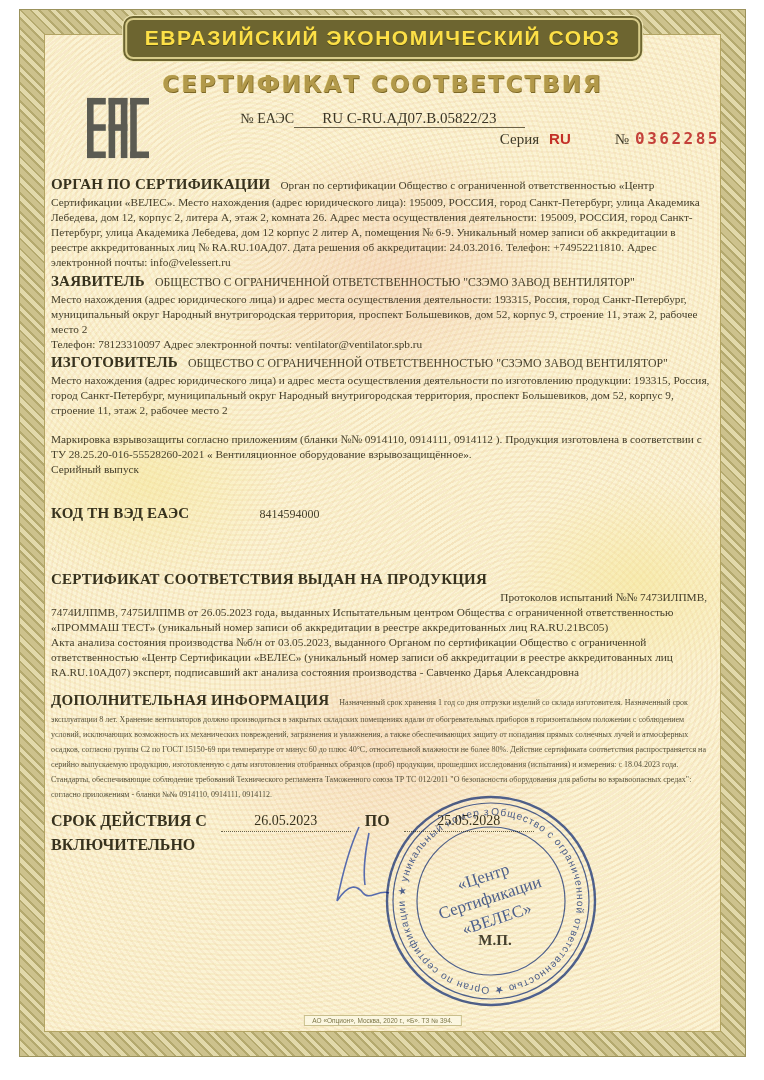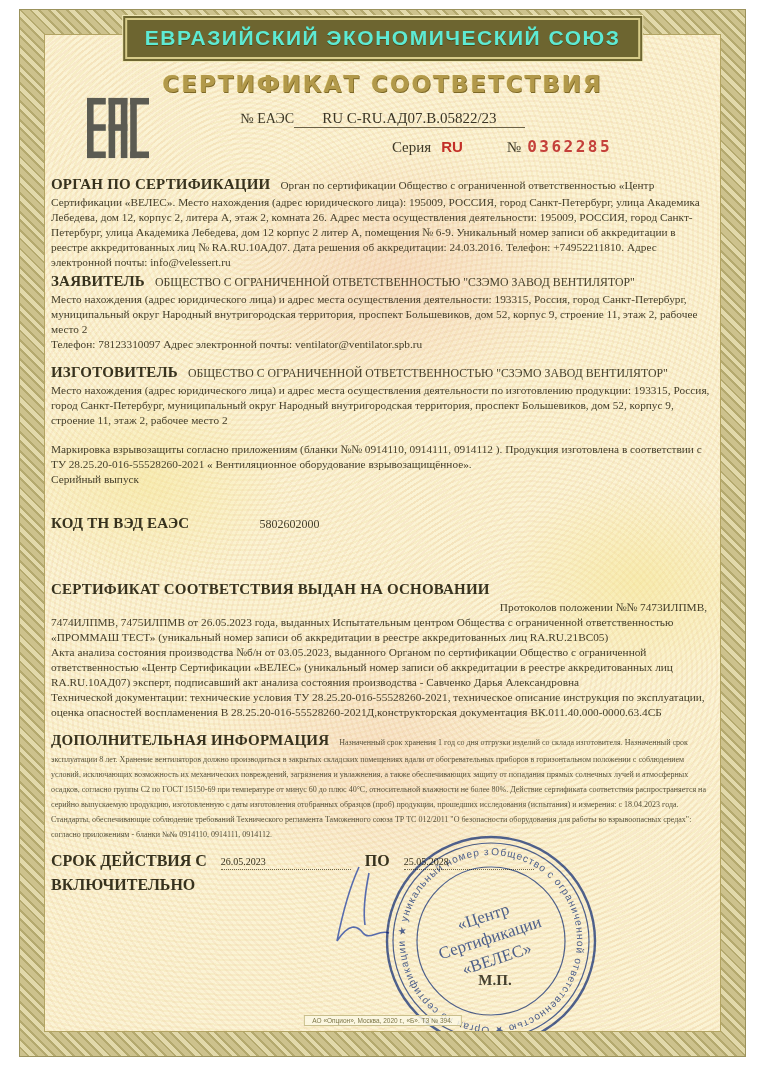--- a/index.html
+++ b/index.html
@@ -12,47 +12,47 @@
     border:1px solid #b3a463;
     background-color:#fbf3d4;
     background-image:
       radial-gradient(ellipse 320px 210px at 52% 24%, rgba(236,166,146,.28), transparent 62%),
       radial-gradient(ellipse 300px 230px at 50% 72%, rgba(236,166,146,.22), transparent 62%),
       radial-gradient(ellipse 200px 150px at 15% 45%, rgba(244,228,140,.45), transparent 70%),
       radial-gradient(ellipse 200px 150px at 88% 55%, rgba(244,228,140,.5), transparent 70%),
       repeating-radial-gradient(circle at 30% 20%, rgba(214,180,70,.10) 0 2px, transparent 2px 5px),
       repeating-radial-gradient(circle at 72% 64%, rgba(214,120,90,.08) 0 2px, transparent 2px 5px);}
   .banner{position:absolute;top:8px;left:50%;transform:translateX(-50%);
-    background:#6d6530;color:#5eead4;white-space:nowrap;
+    background:#6d6530;color:#fde047;white-space:nowrap;
     font-family:"Liberation Sans", sans-serif;font-weight:bold;font-size:21px;letter-spacing:1.5px;
-    padding:6px 18px 7px;border:2px solid #d8cc8a;border-radius:0;
+    padding:6px 18px 7px;border:2px solid #d8cc8a;border-radius:8px;
     box-shadow:0 0 0 2px #6d6530, 0 0 0 3px #efe6b4;z-index:5;text-shadow:0 1px 0 #4d4717;}
   .eac{position:absolute;left:42px;top:62px;}
   .hdr-cluster{position:absolute;left:0;right:0;top:36px;text-align:center;}
   .cert-title{font-family:"DejaVu Sans", sans-serif;font-weight:bold;font-size:23px;letter-spacing:2px;
     color:#b2994a;text-shadow:0.7px 0.7px 0 #7d6827, -0.5px -0.5px 0 #ead98f;}
   .numline{margin-top:13px;font-size:14px;color:#3f3a28;}
   .numline .lbl{}
   .numline .val{font-size:15px;border-bottom:1px solid #6b6248;padding:0 28px 1px;color:#3a3526;}
-  .serline{margin-top:10px;font-size:15px;color:#3f3a28;text-align:center;padding-left:239px;}
+  .serline{margin-top:2px;font-size:15px;color:#3f3a28;text-align:right;padding-left:239px;}
   .serline .ru{color:#c32f27;font-weight:bold;margin:0 44px 0 10px;font-family:"Liberation Sans",sans-serif;}
   .serline .no{margin-right:6px;}
   .serline .digits{color:#c4403a;font-family:"DejaVu Sans Mono", monospace;font-weight:bold;
     font-size:16px;letter-spacing:2.5px;}
   .content{position:absolute;left:6px;right:9px;top:0;bottom:0;padding-top:140px;overflow:hidden;}
   p{margin:0;}
   .sec{font-size:11.3px;line-height:1.33;color:#46402c;}
   .h{font-size:15px;font-weight:bold;color:#37321e;letter-spacing:.2px;margin-right:10px;}
   .orgname{font-size:11.8px;}
   .mt{margin-top:8px;}
   .right1{text-align:right;padding-right:4px;}
   .tiny{font-size:8px;line-height:1.3;color:#55503a;}
   .code-val{margin-left:60px;font-size:12px;}
   .validity{margin-top:8px;font-size:16px;font-weight:bold;color:#37321e;line-height:1.5;}
-  .vdate{font-weight:normal;font-size:10px;display:inline-block;min-width:130px;
+  .vdate{font-weight:normal;font-size:14px;display:inline-block;min-width:130px;text-align:center;
     border-bottom:1px dotted #6b654a;margin:0 14px;vertical-align:1px;}
   .sign-area{position:relative;height:130px;margin-top:2px;}
   .ink{position:absolute;pointer-events:none;}
   .stamp{position:absolute;left:332px;top:-66px;width:216px;height:216px;z-index:6;opacity:.88;
     mix-blend-mode:multiply;}
   .footer-print{position:absolute;left:50%;bottom:5px;transform:translateX(-50%);
     font-size:6.5px;color:#7c7647;background:rgba(252,248,228,.85);padding:1px 8px;
     border:1px solid #c9bf8c;white-space:nowrap;z-index:7;font-family:"Liberation Sans",sans-serif;}
 </style>
 </head>
@@ -91,41 +91,40 @@
     <div class="content">
 
       <p class="sec"><span class="h">ОРГАН ПО СЕРТИФИКАЦИИ</span><span>Орган по сертификации Общество с ограниченной ответственностью «Центр Сертификации «ВЕЛЕС». Место нахождения (адрес юридического лица): 195009, РОССИЯ, город Санкт-Петербург, улица Академика Лебедева, дом 12, корпус 2, литера А, этаж 2, комната 26. Адрес места осуществления деятельности: 195009, РОССИЯ, город Санкт-Петербург, улица Академика Лебедева, дом 12 корпус 2 литер А, помещения № 6-9. Уникальный номер записи об аккредитации в реестре аккредитованных лиц № RA.RU.10АД07. Дата решения об аккредитации: 24.03.2016. Телефон: +74952211810. Адрес электронной почты: info@velessert.ru</span></p>
 
       <div class="sec mt" style="margin-top:2px">
         <p><span class="h">ЗАЯВИТЕЛЬ</span><span class="orgname">ОБЩЕСТВО С ОГРАНИЧЕННОЙ ОТВЕТСТВЕННОСТЬЮ "СЗЭМО ЗАВОД ВЕНТИЛЯТОР"</span></p>
         <p>Место нахождения (адрес юридического лица) и адрес места осуществления деятельности: 193315, Россия, город Санкт-Петербург, муниципальный округ Народный внутригородская территория, проспект Большевиков, дом 52, корпус 9, строение 11, этаж 2, рабочее место 2</p>
         <p>Телефон: 78123310097 Адрес электронной почты: ventilator@ventilator.spb.ru</p>
       </div>
 
-      <div class="sec" style="margin-top:11px">
+      <div class="sec" style="margin-top:1px">
         <p><span class="h">ИЗГОТОВИТЕЛЬ</span><span class="orgname">ОБЩЕСТВО С ОГРАНИЧЕННОЙ ОТВЕТСТВЕННОСТЬЮ "СЗЭМО ЗАВОД ВЕНТИЛЯТОР"</span></p>
         <p>Место нахождения (адрес юридического лица) и адрес места осуществления деятельности по изготовлению продукции: 193315, Россия, город Санкт-Петербург, муниципальный округ Народный внутригородская территория, проспект Большевиков, дом 52, корпус 9, строение 11, этаж 2, рабочее место 2</p>
       </div>
 
       <div class="sec" style="margin-top:14px">
         <p>Маркировка взрывозащиты согласно приложениям (бланки №№ 0914110, 0914111, 0914112 ). Продукция изготовлена в соответствии с ТУ 28.25.20-016-55528260-2021 « Вентиляционное оборудование взрывозащищённое».</p>
         <p>Серийный выпуск</p>
       </div>
 
       <div class="sec" style="margin-top:27px">
-        <span class="h">КОД ТН ВЭД ЕАЭС</span><span class="code-val">5802602000</span>
+        <span class="h">КОД ТН ВЭД ЕАЭС</span><span class="code-val">8414594000</span>
       </div>
 
 
       <div class="sec" style="margin-top:46px">
-        <p><span class="h">СЕРТИФИКАТ СООТВЕТСТВИЯ  ВЫДАН НА ОСНОВАНИИ</span></p>
-        <p class="right1">Протоколов положении №№ 7473ИЛПМВ,</p>
+        <p><span class="h">СЕРТИФИКАТ СООТВЕТСТВИЯ  ВЫДАН НА ПРОДУКЦИЯ</span></p>
+        <p class="right1">Протоколов испытаний №№ 7473ИЛПМВ,</p>
         <p>7474ИЛПМВ, 7475ИЛПМВ от 26.05.2023 года, выданных Испытательным центром Общества с ограниченной ответственностью «ПРОММАШ ТЕСТ» (уникальный номер записи об аккредитации в реестре аккредитованных лиц RA.RU.21ВС05)</p>
         <p>Акта анализа состояния производства №б/н от 03.05.2023, выданного Органом по сертификации Общество с ограниченной ответственностью «Центр Сертификации «ВЕЛЕС» (уникальный номер записи об аккредитации в реестре аккредитованных лиц RA.RU.10АД07) эксперт, подписавший акт анализа состояния производства - Савченко Дарья Александровна</p>
-        <p>Технической документации: технические условия ТУ 28.25.20-016-55528260-2021, техническое описание инструкция по эксплуатации, оценка опасностей воспламенения В 28.25.20-016-55528260-2021Д,конструкторская документация ВК.011.40.000-0000.63.4СБ</p>
       </div>
 
       <div class="sec" style="margin-top:11px">
         <span class="h">ДОПОЛНИТЕЛЬНАЯ ИНФОРМАЦИЯ</span><span class="tiny">Назначенный срок хранения 1 год со дня отгрузки изделий со склада изготовителя. Назначенный срок эксплуатации 8 лет. Хранение вентиляторов должно производиться в закрытых складских помещениях вдали от обогревательных приборов в горизонтальном положении с соблюдением условий, исключающих возможность их механических повреждений, загрязнения и увлажнения, а также обеспечивающих защиту от попадания прямых солнечных лучей и атмосферных осадков, согласно группы С2 по ГОСТ 15150-69 при температуре от минус 60 до плюс 40°С, относительной влажности не более 80%. Действие сертификата соответствия распространяется на серийно выпускаемую продукцию, изготовленную с даты изготовления отобранных образцов (проб) продукции, прошедших исследования (испытания) и измерения: с 18.04.2023 года. Стандарты, обеспечивающие соблюдение требований Технического регламента Таможенного союза ТР ТС 012/2011 "О безопасности оборудования для работы во взрывоопасных средах": согласно приложениям - бланки №№ 0914110, 0914111, 0914112.</span>
       </div>
 
       <div class="validity">
         <span>СРОК ДЕЙСТВИЯ С</span><span class="vdate">26.05.2023</span><span>ПО</span><span class="vdate">25.05.2028</span><br>
         <span>ВКЛЮЧИТЕЛЬНО</span>
       </div>

